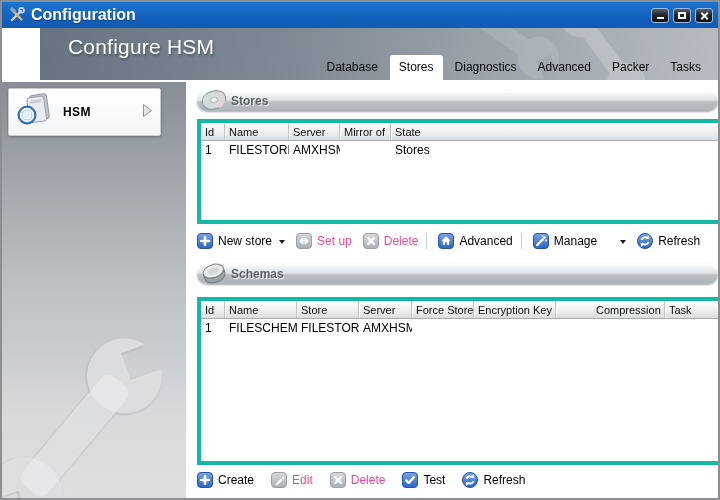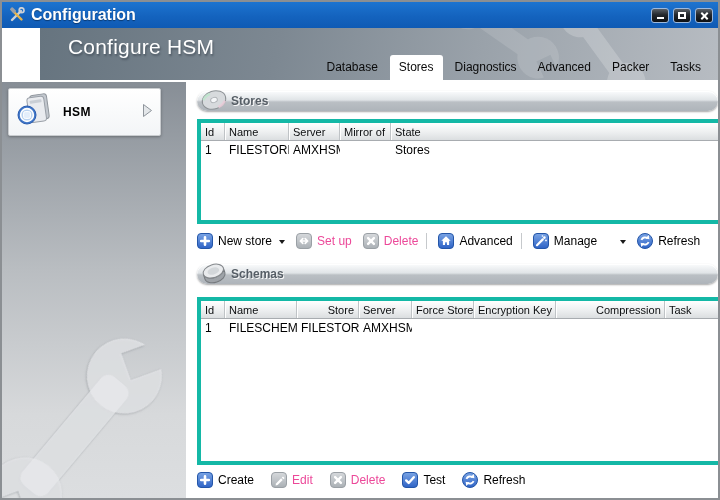--- a/index.html
+++ b/index.html
@@ -356,21 +356,21 @@
             </g>
           </svg>
         </span>
         <span class="ptitle">Schemas</span>
       </div>
 
       <div class="table" style="top:215px; height:168px;">
         <div class="thead">
             <div class="th" style="flex: 0 0 24px;">Id</div>
             <div class="th" style="flex: 0 0 72px;">Name</div>
-            <div class="th" style="flex: 0 0 62px; text-align: right;">Store</div>
+            <div class="th" style="flex: 0 0 62px;">Store</div>
             <div class="th" style="flex: 0 0 53px;">Server</div>
             <div class="th" style="flex: 0 0 62px;">Force Store</div>
             <div class="th" style="flex: 0 0 82px;">Encryption Key</div>
             <div class="th" style="flex: 0 0 73px; margin-left: 36px;">Compression</div>
             <div class="th" style="flex: 1 1 auto;">Task</div>
           </div>
         <div class="tbody">
             <div class="trow">
               <div class="td" style="flex: 0 0 24px;">1</div>
               <div class="td" style="flex: 0 0 72px;">FILESCHEMA</div>

